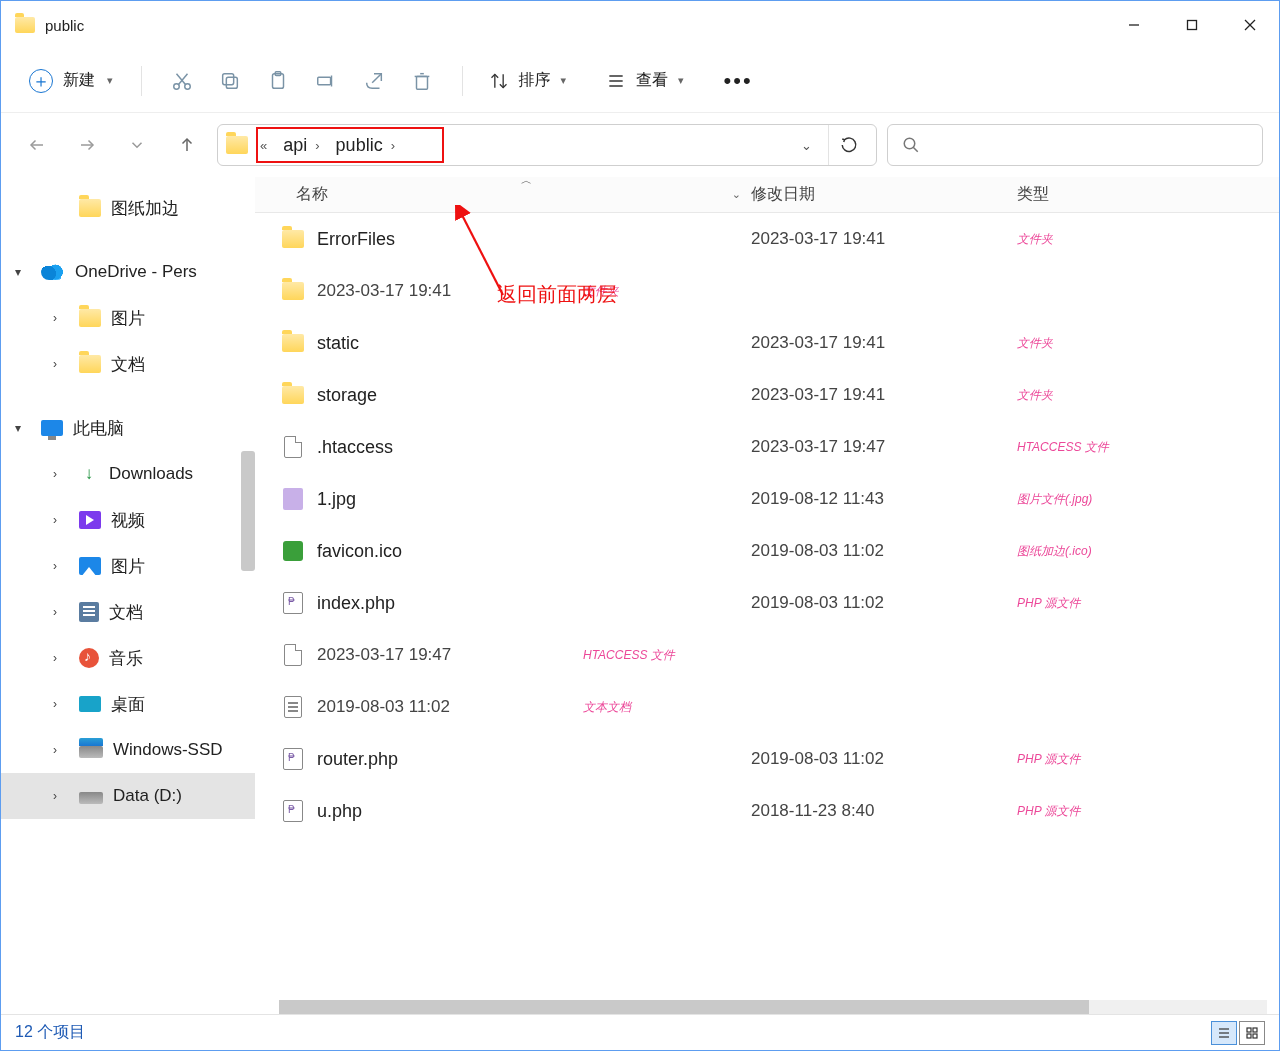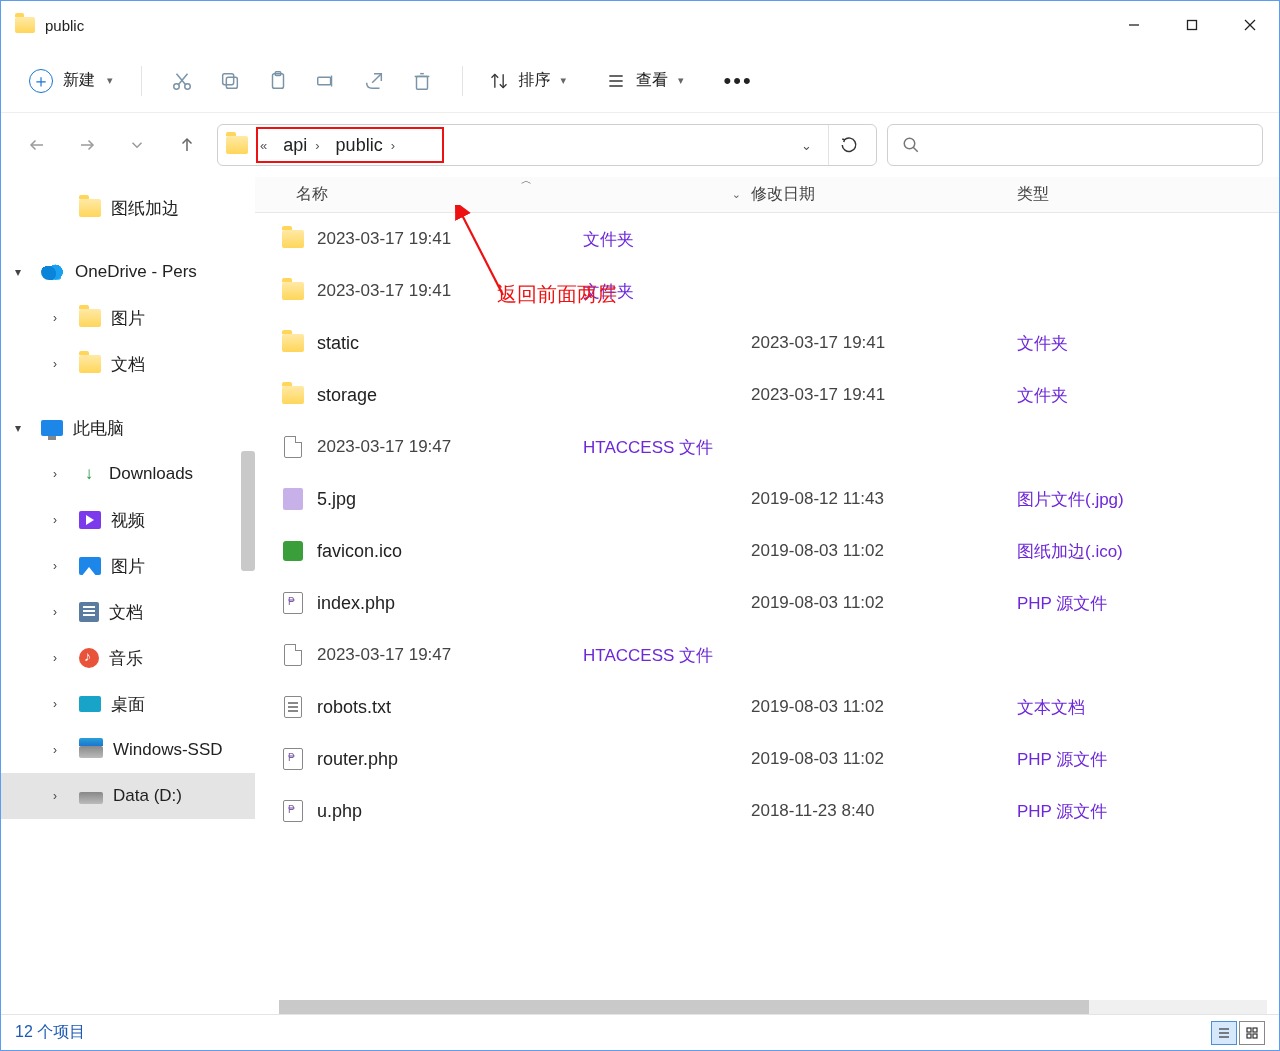--- a/index.html
+++ b/index.html
@@ -135,21 +135,21 @@
 .colhdr .c1 { width:496px; padding-left:46px; display:flex; align-items:center; }
 .colhdr .c2 { width:266px; }
 .colhdr .c3 { flex:1; }
 .colhdr .sortind { margin-left:auto; margin-right:10px; font-size:11px; color:#666; }
 
 .filelist { flex:1; overflow:auto; position:relative; }
 .row { display:flex; align-items:center; height:52px; padding-left:24px; font-size:18px; color:#222; }
 .row .ic-wrap { width:28px; display:flex; align-items:center; justify-content:center; margin-right:10px; }
 .row .name { width:434px; }
 .row .date { width:266px; color:#444; font-size:17px; }
-.row .type { color:#6d28d9; font-size:17px; }
+.row .type { color:#ec4899; font-size:12px;font-style:italic; }
 .fic { width:22px; height:18px; }
 .fic-folder { background: linear-gradient(#ffe9a6,#ffd65a); border-radius:2px; position:relative; }
 .fic-folder::before { content:""; position:absolute; top:-4px; left:0; width:10px; height:4px; background:#ffd65a; border-radius:2px 2px 0 0; }
 .fic-file { width:18px; height:22px; border:1.5px solid #888; border-radius:2px; background:#fff; position:relative; }
 .fic-file::before { content:""; position:absolute; top:-1px; right:-1px; width:6px; height:6px; background:#fff; border-left:1.5px solid #888; border-bottom:1.5px solid #888; }
 .fic-jpg { width:20px; height:22px; background:#c8b0e8; border-radius:2px; }
 .fic-ico { width:20px; height:20px; background:#3a9f3a; border-radius:3px; }
 .fic-php { width:20px; height:22px; border:1.5px solid #888; border-radius:2px; position:relative; }
 .fic-php::after { content:"₱"; position:absolute; font-size:10px; color:#7a5ba6; left:4px; top:3px; }
 .fic-txt { width:18px; height:22px; border:1.5px solid #888; border-radius:2px; position:relative; }
@@ -403,20 +403,21 @@
         <span class="sortind">⌄</span>
       </div>
       <div class="c2"><span>修改日期</span></div>
       <div class="c3"><span>类型</span></div>
     </div>
     <div class="filelist" id="filelist">
         <div class="row">
     <span class="ic-wrap">
             <span class="fic fic-folder"></span>
           </span>
+    <span class="name">ErrorFiles</span>
     <span class="date">2023-03-17 19:41</span>
     <span class="type">文件夹</span>
   </div>
         <div class="row">
     <span class="ic-wrap">
             <span class="fic fic-folder"></span>
           </span>
     <span class="date">2023-03-17 19:41</span>
     <span class="type">文件夹</span>
   </div>
@@ -433,28 +434,29 @@
             <span class="fic fic-folder"></span>
           </span>
     <span class="name">storage</span>
     <span class="date">2023-03-17 19:41</span>
     <span class="type">文件夹</span>
   </div>
         <div class="row">
     <span class="ic-wrap">
             <span class="fic fic-file"></span>
           </span>
+    <span class="name">.htaccess</span>
     <span class="date">2023-03-17 19:47</span>
     <span class="type">HTACCESS 文件</span>
   </div>
         <div class="row">
     <span class="ic-wrap">
             <span class="fic fic-jpg"></span>
           </span>
-    <span class="name">5.jpg</span>
+    <span class="name">1.jpg</span>
     <span class="date">2019-08-12 11:43</span>
     <span class="type">图片文件(.jpg)</span>
   </div>
         <div class="row">
     <span class="ic-wrap">
             <span class="fic fic-ico"></span>
           </span>
     <span class="name">favicon.ico</span>
     <span class="date">2019-08-03 11:02</span>
     <span class="type">图纸加边(.ico)</span>
@@ -471,21 +473,20 @@
     <span class="ic-wrap">
             <span class="fic fic-file"></span>
           </span>
     <span class="date">2023-03-17 19:47</span>
     <span class="type">HTACCESS 文件</span>
   </div>
         <div class="row">
     <span class="ic-wrap">
             <span class="fic fic-txt"></span>
           </span>
-    <span class="name">robots.txt</span>
     <span class="date">2019-08-03 11:02</span>
     <span class="type">文本文档</span>
   </div>
         <div class="row">
     <span class="ic-wrap">
             <span class="fic fic-php"></span>
           </span>
     <span class="name">router.php</span>
     <span class="date">2019-08-03 11:02</span>
     <span class="type">PHP 源文件</span>

